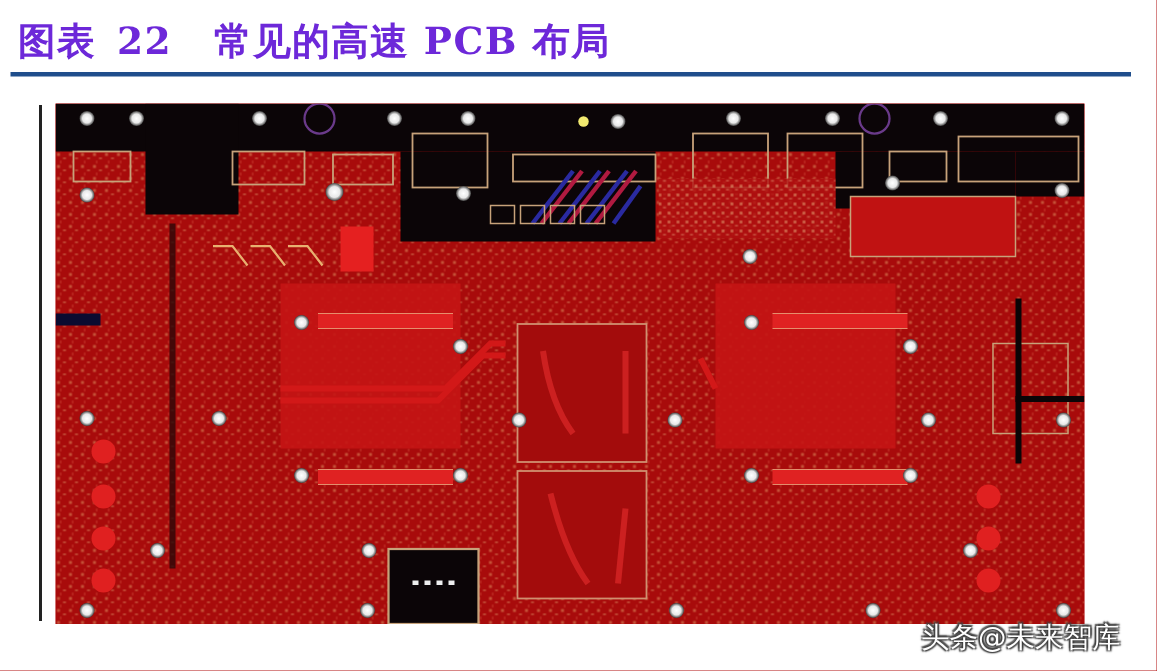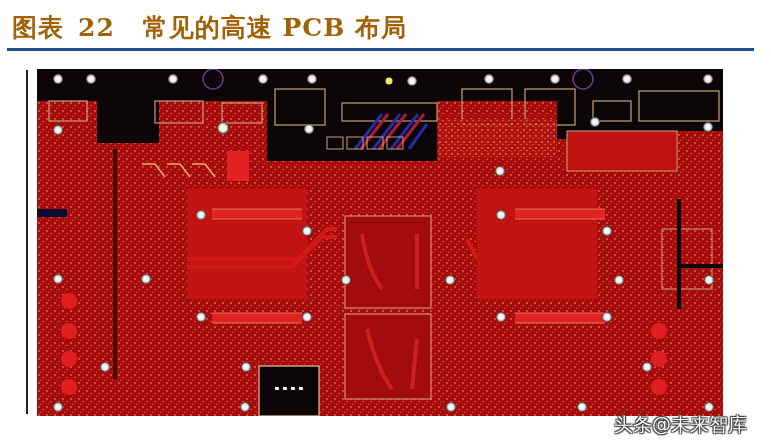--- a/index.html
+++ b/index.html
@@ -2,21 +2,21 @@
 <html><head>
 <meta charset="utf-8">
 <style>
   html, body { margin: 0; padding: 0; }
   body {
     width: 771px; height: 447px; background: #ffffff; position: relative; overflow: hidden;
     font-family: "DejaVu Serif", "Liberation Serif", serif;
   }
   .fig-title {
     position: absolute; left: 12px; top: 12px; height: 32px; line-height: 32px;
-    font-size: 25px; font-weight: bold; color: #a16207; white-space: nowrap; letter-spacing: 1px;
+    font-size: 25px; font-weight: bold; color: #6d28d9; white-space: nowrap; letter-spacing: 1px;
   }
   .fig-title .label { margin-right: 14px; }
   .fig-title .num { margin-right: 28px; }
   .rule {
     position: absolute; left: 7px; top: 48px; width: 505px; height: 3px; background: #1f4e8c;
   }
   .rule.full { width: 505px; }
   .left-bar {
     position: absolute; left: 26px; top: 70px; width: 2px; height: 344px; background: #222;
   }

